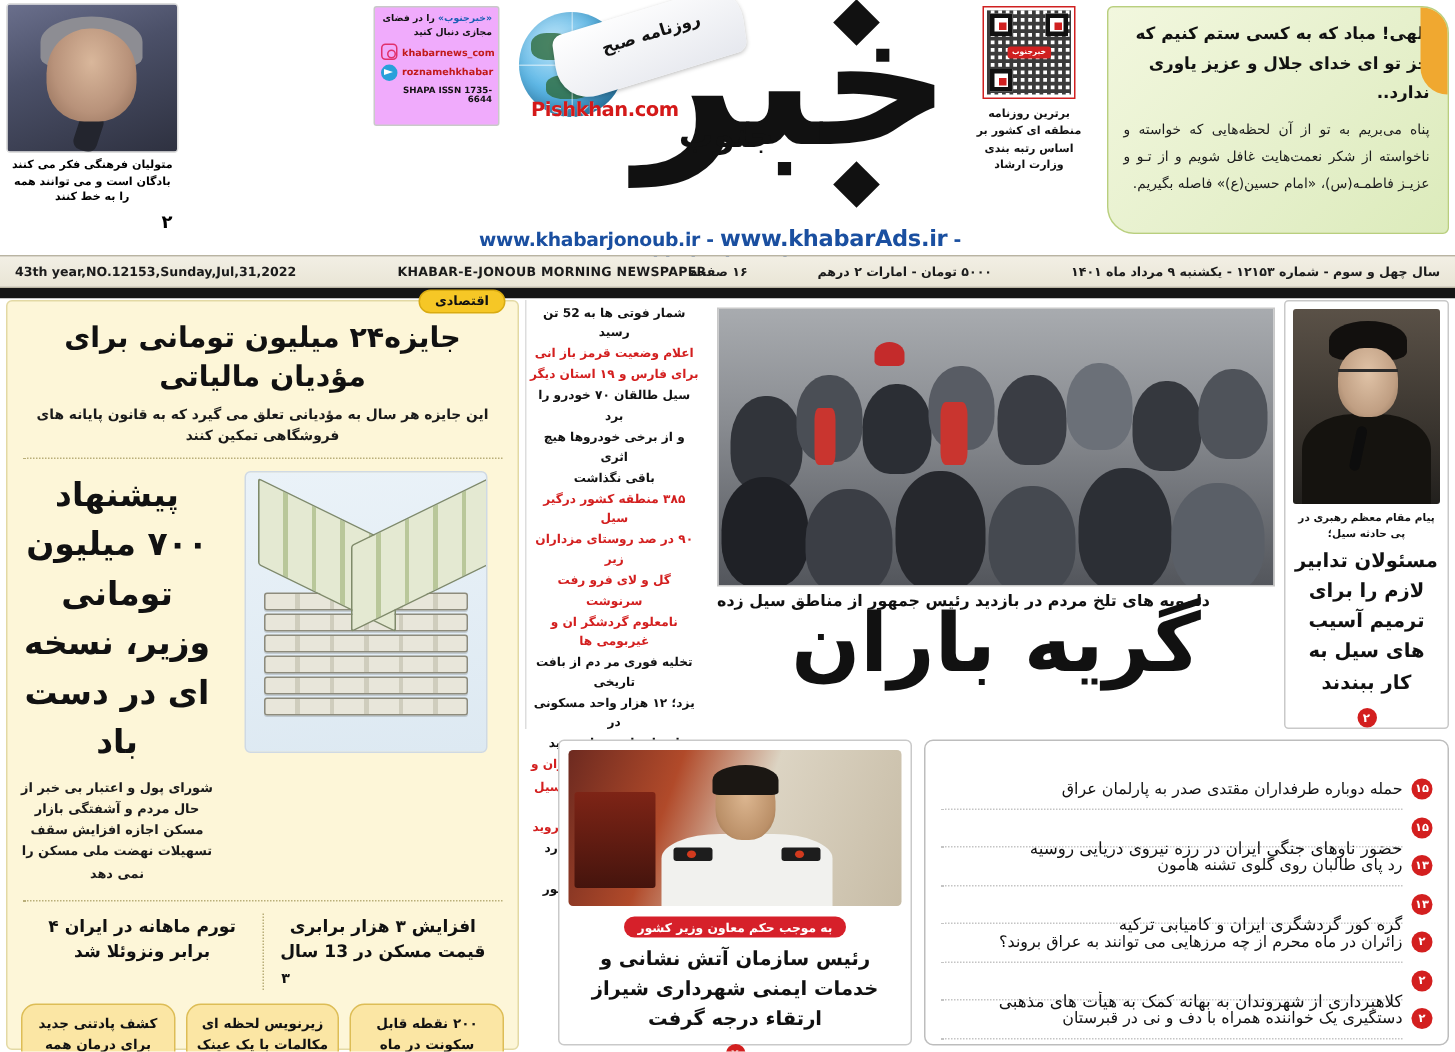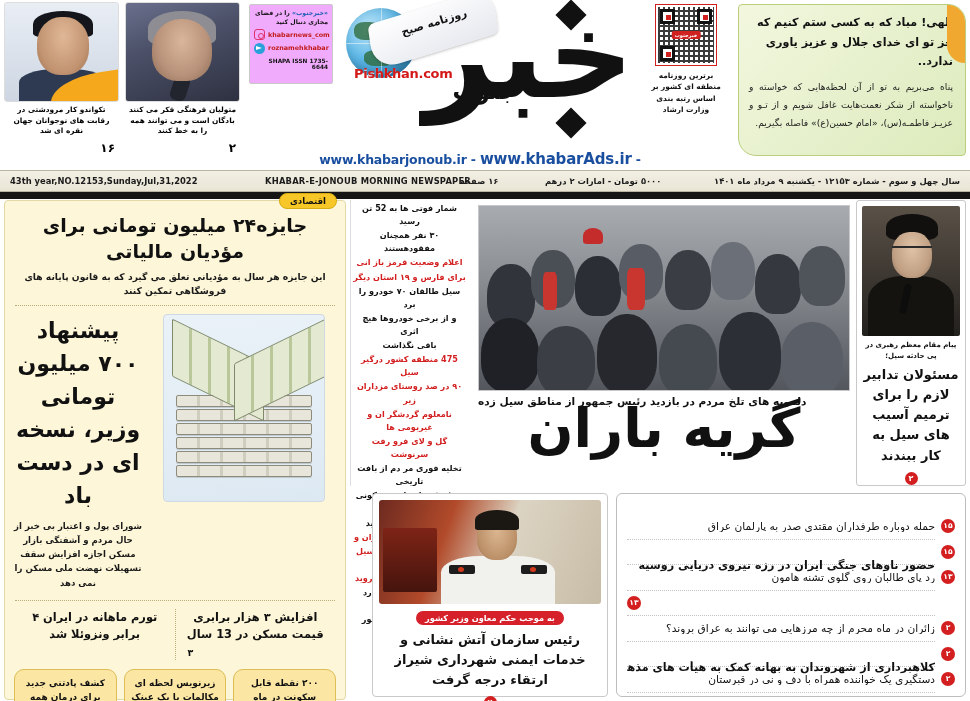--- a/index.html
+++ b/index.html
@@ -406,45 +406,36 @@
     padding: 20px 10px; direction:rtl;
   }
   .nl-item {
     display:flex; flex-direction:row-reverse; align-items:center;
     height: 24.5px; gap:6px;
   }
   .nl-txt {
     flex:1; font-size:10.6px; color:#111; text-align:right;
     white-space: nowrap; overflow: hidden;
   }
-  .nl-txt.bold { font-weight:bold; font-size:11.2px;margin-top:27px; }
+  .nl-txt.bold { font-weight:normal; font-size:11.2px;margin-top:27px; }
   .nl-pg {
     width:14px;height:14px;border-radius:50%;background:#d31f1f;color:#fff;
     font-size:7.6px;font-weight:bold;line-height:14px;text-align:center;flex:none;
     order: 2;
   }
   .nl-sep { border-bottom: 1px dotted #c4c4c4; margin-right: 20px; }
 </style>
 </head>
 <body>
 
 <div class="page">
 
   <div class="header">
 
     <div class="promo-block">
-      <div class="promo-card">
-        <div class="promo-photo ph-b">
-          <div class="hair"></div>
-            <div class="torso"></div>
-            <div class="swoosh"></div>
-        </div>
-        <div class="promo-cap">تکواندو کار مرودشتی در رقابت های نوجوانان جهان نقره ای شد</div>
-        <div class="promo-pg">۱۶</div>
-      </div>
       <div class="promo-card">
         <div class="promo-photo ph-a">
           <div class="hair"></div>
             <div class="mic"></div>
         </div>
         <div class="promo-cap">متولیان فرهنگی فکر می کنند بادگان است و می توانند همه را به خط کنند</div>
         <div class="promo-pg">۲</div>
       </div>
     </div>
 
@@ -558,30 +549,29 @@
         </div>
         <div class="sci-card">
           <div class="sci-cap">کشف پادتنی جدید برای درمان همه گونه های کرونا</div>
 
         </div>
       </div>
     </div>
 
     <div class="mid-col">
       <p class="mc-black">شمار فوتی ها به 52 تن رسید</p>
-      <p class="mc-black">۳۰ نفر همچنان مفقودهستند</p>
       <p class="mc-red">اعلام وضعیت قرمز باز انی</p>
       <p class="mc-red">برای فارس و ۱۹ استان دیگر</p>
       <p class="mc-black">سیل طالقان ۷۰ خودرو را برد</p>
       <p class="mc-black">و از برخی خودروها هیچ اثری</p>
       <p class="mc-black">باقی نگذاشت</p>
-      <p class="mc-red">475 منطقه کشور درگیر سیل</p>
+      <p class="mc-red">۳۸۵ منطقه کشور درگیر سیل</p>
       <p class="mc-red">۹۰ در صد روستای مزداران زیر</p>
+      <p class="mc-red">گل و لای فرو رفت سرنوشت</p>
       <p class="mc-red">نامعلوم گردشگر ان و غیربومی ها</p>
-      <p class="mc-red">گل و لای فرو رفت سرنوشت</p>
       <p class="mc-black">تخلیه فوری مر دم از بافت تاریخی</p>
       <p class="mc-black">یزد؛ ۱۲ هزار واحد مسکونی در</p>
       <p class="mc-black">این استان خسارت دید</p>
       <p class="mc-red">میراث فرهنگی یزد، تهران و</p>
       <p class="mc-red">شیراز از خسارت های سیل در</p>
       <p class="mc-red">اماکن نماند فعلاً سفر نروید</p>
       <p class="mc-black">خسارت ۱۰ هزار میلیارد تومانی</p>
       <p class="mc-black">سیل به کشاورزی کشور</p>
       <div class="mid-pg">۲</div>
     </div>
@@ -645,20 +635,21 @@
         <span class="nl-txt bold">حضور ناوهای جنگی ایران در رزه نیروی دریایی روسیه</span>
         <span class="nl-pg">۱۵</span>
       </div>
       <div class="nl-sep"></div>
       <div class="nl-item">
         <span class="nl-txt">رد پای طالبان روی گلوی تشنه هامون</span>
         <span class="nl-pg">۱۳</span>
       </div>
       <div class="nl-sep"></div>
       <div class="nl-item">
+        <span class="nl-txt bold">گره کور گردشگری ایران و کامیابی ترکیه</span>
         <span class="nl-pg">۱۳</span>
       </div>
       <div class="nl-sep"></div>
       <div class="nl-item">
         <span class="nl-txt">زائران در ماه محرم از چه مرزهایی می توانند به عراق بروند؟</span>
         <span class="nl-pg">۲</span>
       </div>
       <div class="nl-sep"></div>
       <div class="nl-item">
         <span class="nl-txt bold">کلاهبرداری از شهروندان به بهانه کمک به هیأت های مذهبی</span>

